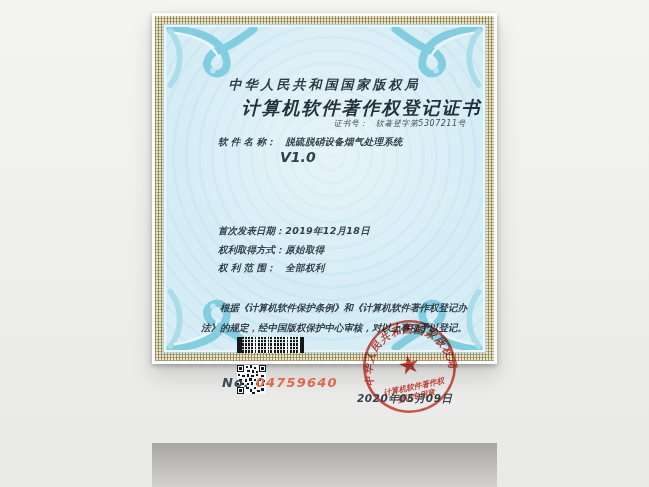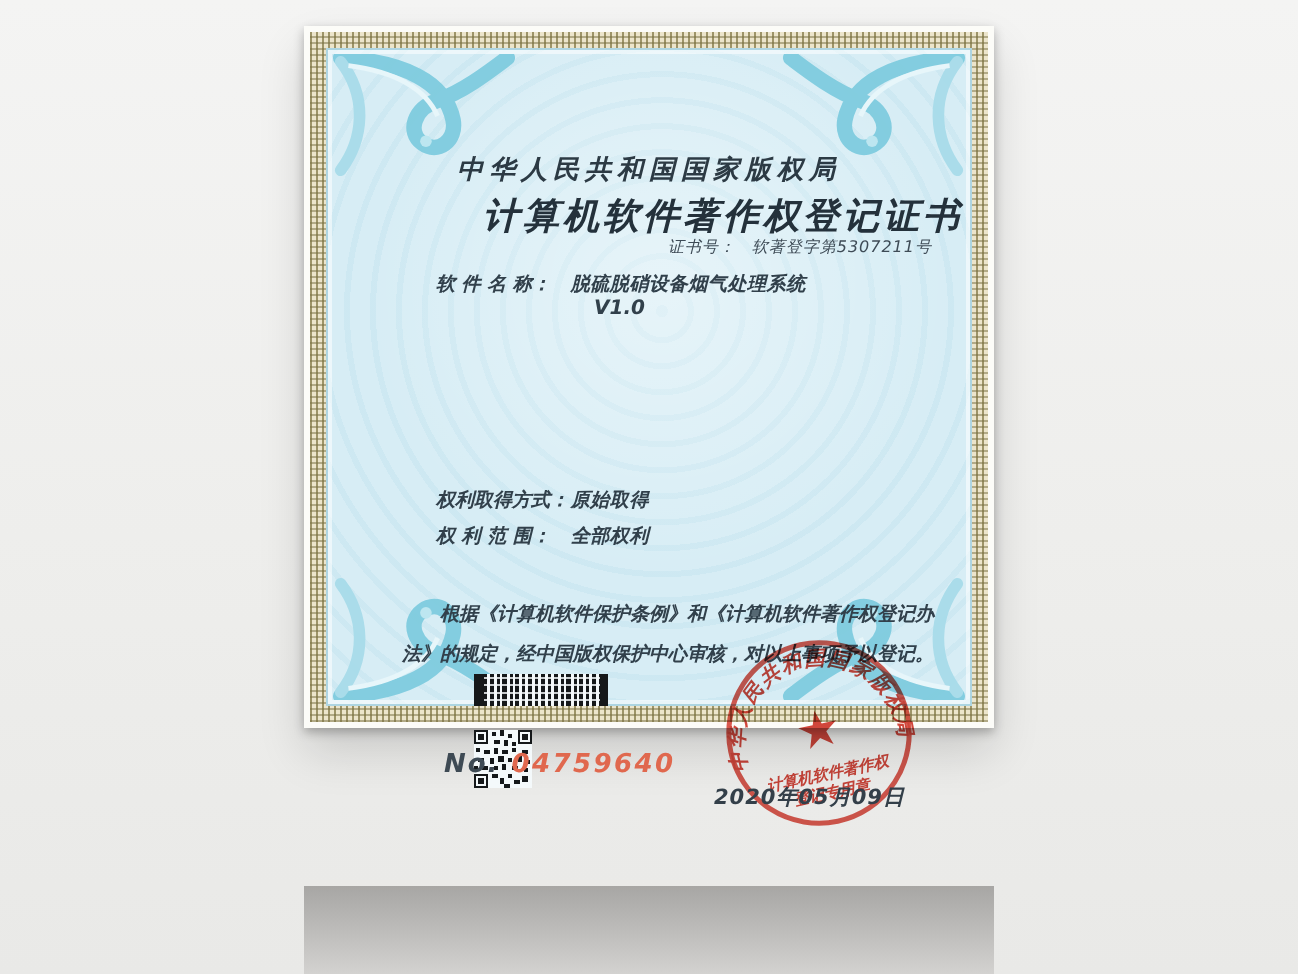--- a/index.html
+++ b/index.html
@@ -55,21 +55,21 @@
   .cert-no{
     position:absolute;top:94px;right:20px;
     font-size:8px;color:#3e4b56;letter-spacing:.5px;
   }
   .cert-no .lbl{margin-right:8px;}
 
   
   .row{position:absolute;left:55px;font-size:9.5px;font-weight:700;color:#31404b;white-space:nowrap;}
   .row .label{display:inline-block;width:62px;letter-spacing:0;}
   .row .value{margin-left:2px;letter-spacing:.3px;}
-  .val2{position:absolute;left:134px;font-size:10px;font-weight:700;color:#31404b;}
+  .val2{position:absolute;left:117px;font-size:14px;font-weight:700;color:#31404b;}
 
   .statement{
     position:absolute;left:38px;top:274px;width:266px;margin:0;
     font-size:9.5px;font-weight:700;color:#31404b;
     line-height:20px;text-indent:2em;text-align:justify;
   }
 
   
   .barcode{
     position:absolute;left:74px;top:313px;width:58px;height:16px;
@@ -143,20 +143,24 @@
         </div>
 
         <div class="row" style="top:112px">
           <span class="label">软 件 名 称：</span>
           <span class="value">脱硫脱硝设备烟气处理系统</span>
         </div>
         <div class="val2" style="top:125px">V1.0</div>
 
 
 
+        <div class="row" style="top:201px">
+          <span class="label">首次发表日期：</span>
+          <span class="value">2019年12月18日</span>
+        </div>
 
         <div class="row" style="top:238px">
           <span class="label">权 利 范 围：</span>
           <span class="value">全部权利</span>
         </div>
 
         <div class="row" style="top:220px">
           <span class="label">权利取得方式：</span>
           <span class="value">原始取得</span>
         </div>

